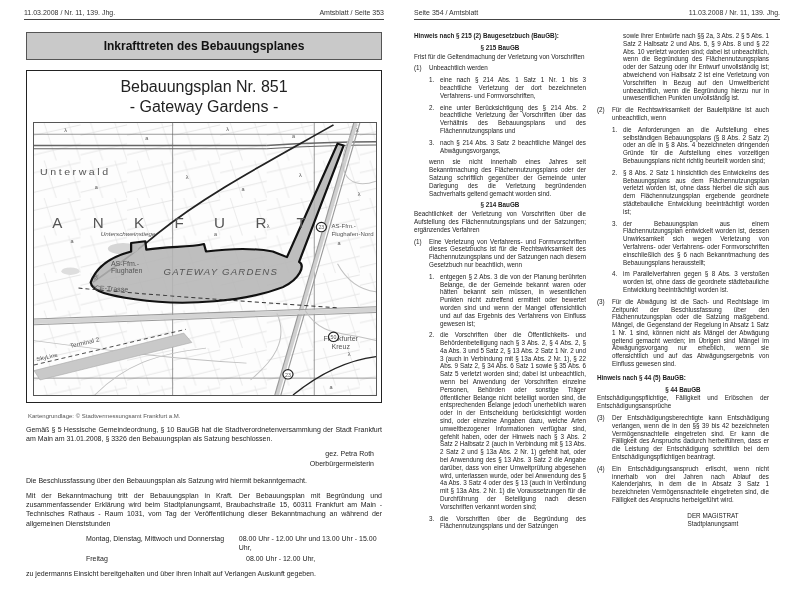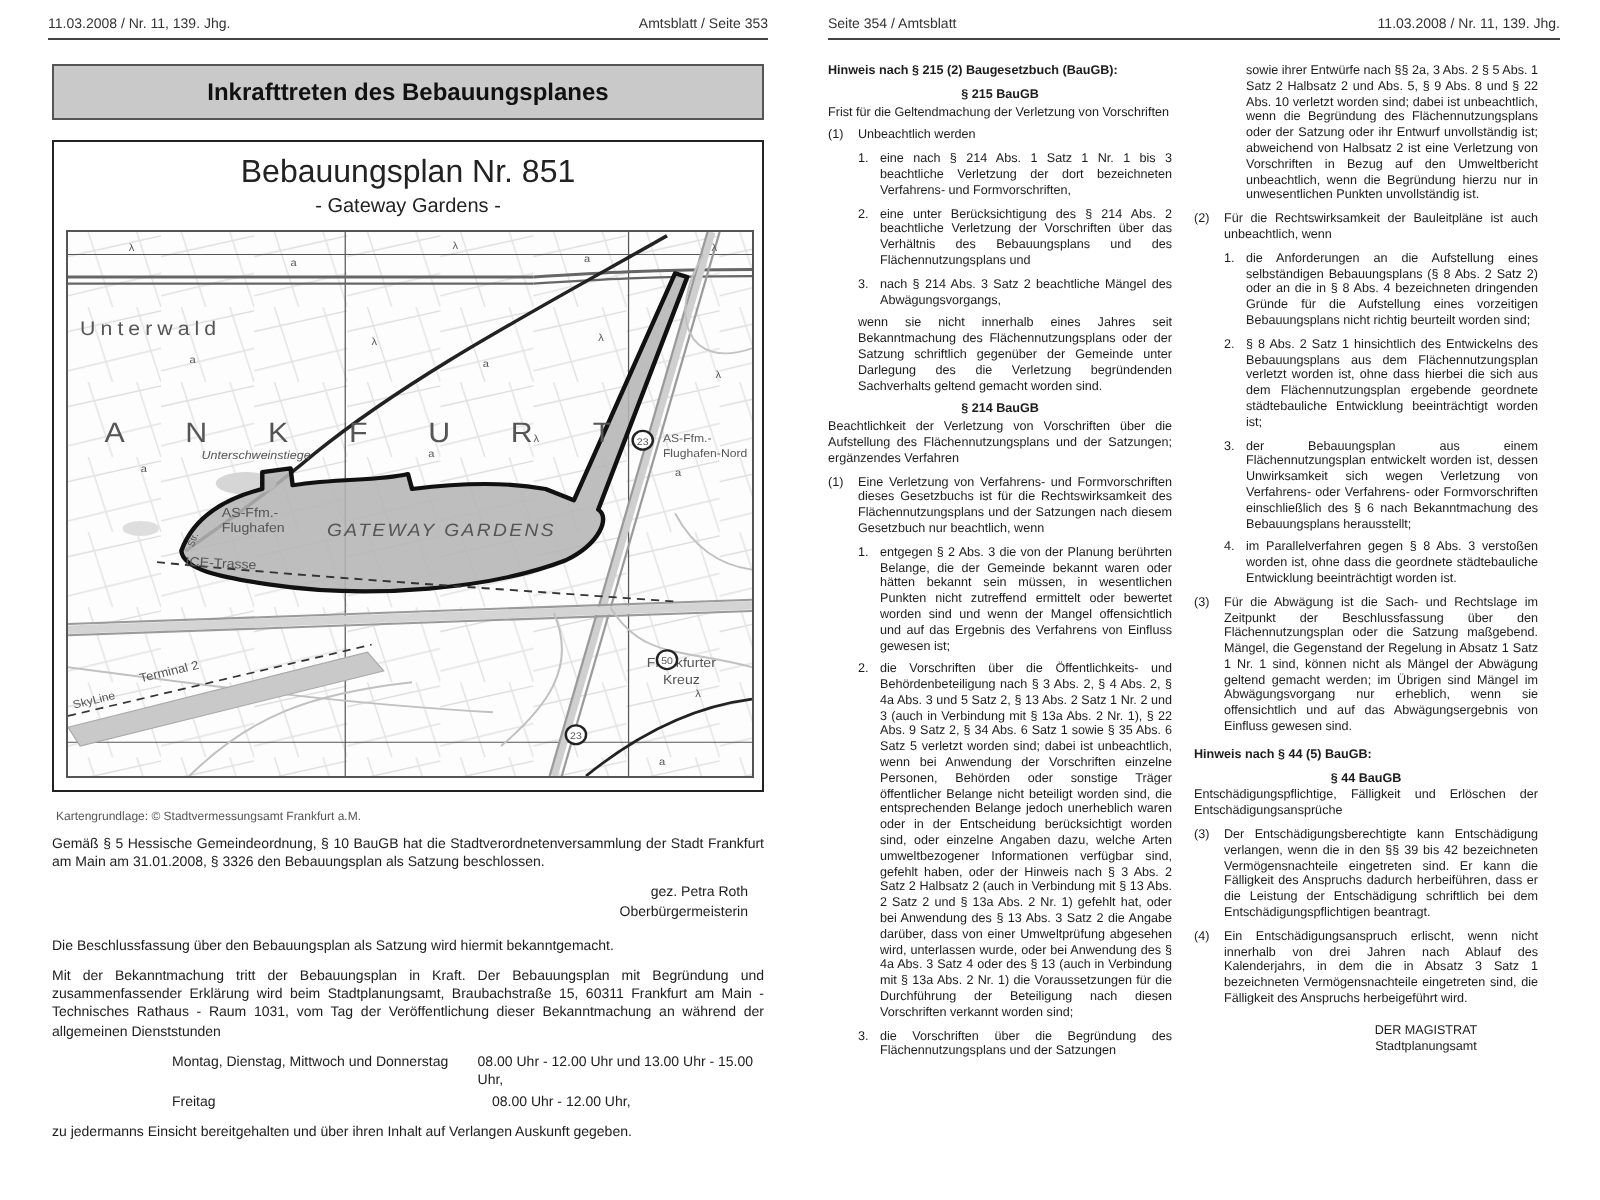--- a/index.html
+++ b/index.html
@@ -6,21 +6,21 @@
   body{width:800px;height:600px;font-family:"Liberation Sans",sans-serif;color:#1c1c1c;overflow:hidden;}
   .sheet{display:flex;width:800px;height:600px;}
   .page{box-sizing:border-box;width:400px;height:484px;}
   .page-left{padding:9px 16px 0 24px;}
   .page-right{padding:9px 20px 0 14px;}
   .runhead{display:flex;justify-content:space-between;font-size:7px;color:#333;border-bottom:1px solid #444;padding-bottom:3px;}
   
   .titlebar{margin:12px 2px 9px 2px;background:#c9c9c9;border:1px solid #555;text-align:center;font-weight:bold;font-size:12px;padding:6px 0;color:#111;}
   .mapbox{border:1.5px solid #222;margin:10px 2px;padding:7px 6px 6px 6px;background:#fff;}
   .map-title{text-align:center;font-size:16px;color:#222;}
-  .map-sub{text-align:center;font-size:10px;margin:2px 0 6px 0;color:#222;}
+  .map-sub{text-align:center;font-size:16px;margin:2px 0 6px 0;color:#222;}
   svg.map{display:block;width:100%;height:272px;border:1px solid #555;background:#fdfdfd;}
   .map-caption{font-size:6px;color:#555;margin:3px 2px 6px 4px;}
   .lp{font-size:7px;line-height:1.32;text-align:justify;margin:0 2px 6px 2px;}
   .sig{font-size:7px;line-height:1.3;text-align:right;margin:2px 10px 8px 0;}
   .hours{display:flex;font-size:7px;line-height:1.35;margin:0 0 6px 62px;gap:10px;}
   .hours .days{width:150px;}
   
   .cols{display:flex;gap:11px;margin-top:12px;}
   .col{width:172px;font-size:6.3px;line-height:1.24;text-align:justify;color:#1c1c1c;}
   .b{font-weight:bold;}

